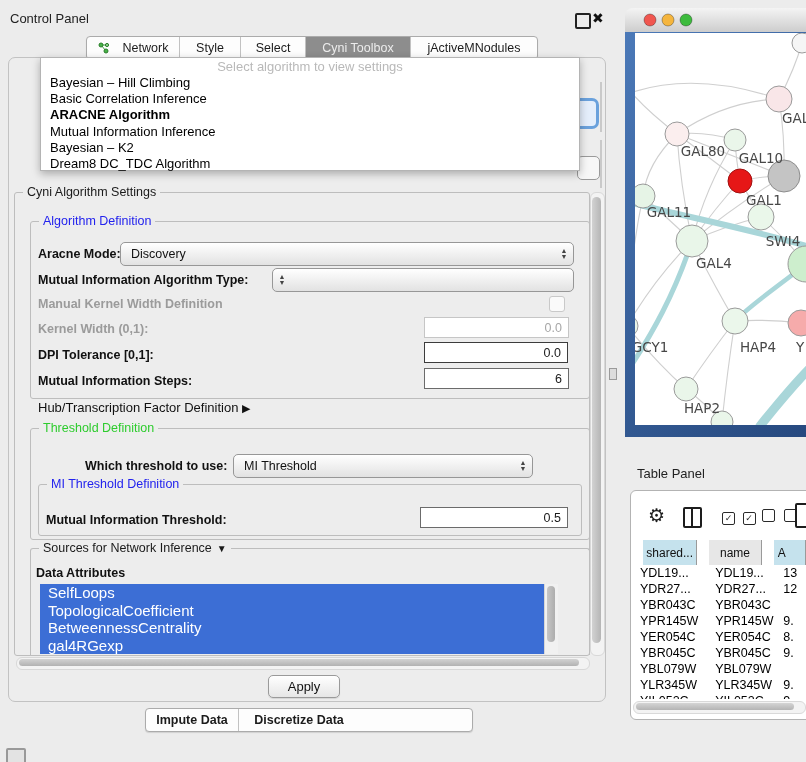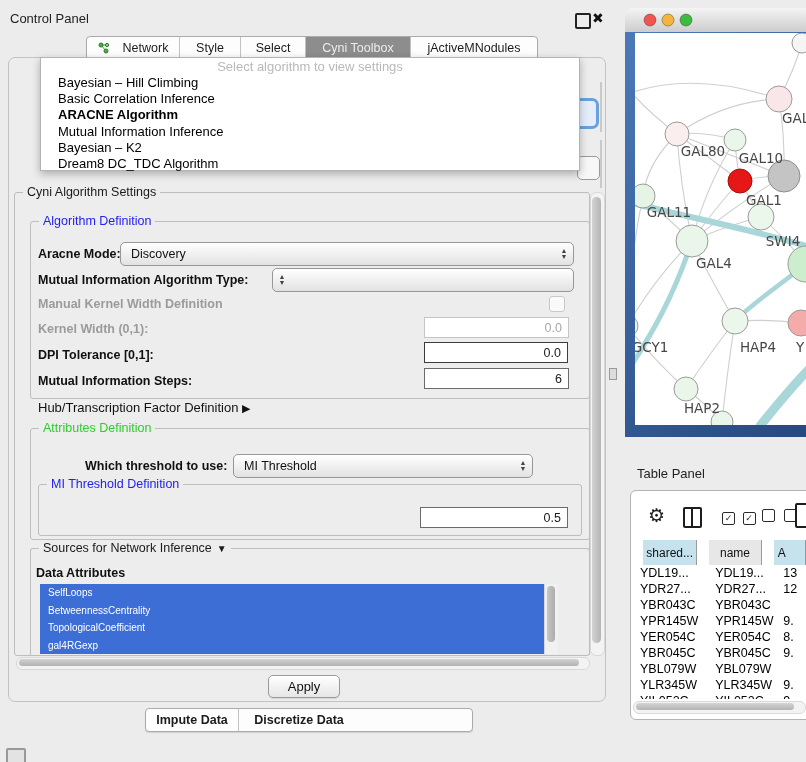--- a/index.html
+++ b/index.html
@@ -24,21 +24,21 @@
   .tabseg:first-child{border-left:none;}
   .tabseg.sel{background:#8d8d8d;color:#ececec;}
 
   .outer-panel{left:8px;top:57px;width:596px;height:643px;background:#ededed;
     border:1px solid #c2c2c2;border-radius:7px;}
 
   
   .popup{left:40px;top:57px;width:538px;height:112px;background:#ffffff;
     border:1px solid #b4b4b4;box-shadow:0 3px 8px rgba(0,0,0,.28);z-index:30;}
   .popup-head{height:17px;line-height:17px;text-align:center;color:#b9b9b9;font-size:13px;}
-  .popup-item{height:16.2px;line-height:16.2px;padding-left:17px;font-size:13px;color:#000;cursor:pointer;white-space:nowrap;}
+  .popup-item{height:16.2px;line-height:16.2px;padding-left:9px;font-size:13px;color:#000;cursor:pointer;white-space:nowrap;}
   .popup-item.bold{font-weight:bold;}
 
   
   .frag-line{background:#c9c9c9;}
   .frag-blue{left:579px;top:98px;width:17px;height:25px;border:3px solid #6aa1dc;border-left:none;
     border-radius:0 7px 7px 0;background:#e4eefb;z-index:5;}
   .frag-gray{left:577px;top:156px;width:21px;height:22px;border:1px solid #9a9a9a;border-radius:5px;background:#f7f7f7;z-index:5;}
 
   
   .group{border:1px solid #bdbdbd;border-radius:3px;}
@@ -58,21 +58,21 @@
     padding:0 6px;display:flex;align-items:center;justify-content:flex-end;}
   .tfield.strong{border:1.5px solid #3c3c3c;}
   .tfield.med{border:1px solid #6b6b6b;}
   .tfield.dis{color:#a7a7a7;}
 
   .checkbox{width:14px;height:14px;border:1px solid #c9c9c9;border-radius:3px;background:#fafafa;}
 
   
   .attr-list{left:40px;top:584px;width:518px;height:70px;background:#ffffff;overflow:hidden;}
   .attr-rows{position:absolute;left:0;top:0;width:505px;height:70px;background:#3c6ed5;}
-  .attr-item{height:17.5px;line-height:17.5px;color:#ffffff;font-size:10px;padding-left:8px;cursor:pointer;}
+  .attr-item{height:17.5px;line-height:17.5px;color:#ffffff;font-size:15px;padding-left:8px;cursor:pointer;}
   .list-vscroll{position:absolute;right:0;top:0;width:13px;height:70px;background:#f1f1f1;border-left:1px solid #d6d6d6;}
   .list-thumb{position:absolute;left:2px;top:2px;width:8px;height:56px;background:linear-gradient(90deg,#c6c6c6,#adadad);border-radius:4px;}
 
   
   .vscroll{left:590px;top:192px;width:13px;height:462px;background:#f3f3f3;border:1px solid #d8d8d8;border-radius:6px;}
   .vscroll-thumb{position:absolute;left:1px;top:4px;width:9px;height:446px;background:linear-gradient(90deg,#d2d2d2,#b5b5b5);border-radius:5px;}
   .hscroll{left:16px;top:657px;width:572px;height:11px;background:#f3f3f3;border:1px solid #d8d8d8;border-radius:6px;}
   .hscroll-thumb{position:absolute;left:2px;top:1px;width:560px;height:7px;background:linear-gradient(#d2d2d2,#b2b2b2);border-radius:4px;}
 
   .btn{display:flex;align-items:center;justify-content:center;border:1px solid #9a9a9a;border-radius:5px;
@@ -194,47 +194,48 @@
 
   <span class="abs fld-label" style="left:38px;top:374px;">Mutual Information Steps:</span>
   <div class="abs tfield med" style="left:424px;top:368px;width:131px;height:19px;">6</div>
 
   <div class="abs hub-row" style="left:38px;top:400px;">
     <span>Hub/Transcription Factor Definition</span>
     <span class="tri"> ▶</span>
   </div>
 
   <div class="abs group" style="left:30px;top:428px;width:558px;height:110px;">
-    <span class="group-label lbl-green">Attributes Definition</span>
+    <span class="group-label lbl-green">Threshold Definition</span>
   </div>
 
   <span class="abs fld-label" style="left:85px;top:459px;">Which threshold to use:</span>
   <div class="abs combo" style="left:233px;top:454px;width:298px;">
     <span class="val">MI Threshold</span>
     <span class="steppers">▲<br>▼</span>
   </div>
 
   <div class="abs group" style="left:38px;top:484px;width:542px;height:50px;">
     <span class="group-label lbl-blue">MI Threshold Definition</span>
   </div>
+  <span class="abs fld-label" style="left:46px;top:513px;">Mutual Information Threshold:</span>
   <div class="abs tfield med" style="left:420px;top:507px;width:134px;height:19px;">0.5</div>
 
   <div class="abs group" style="left:30px;top:548px;width:558px;height:106px;border-bottom:none;border-radius:3px 3px 0 0;">
     <span class="group-label" style="display:flex;align-items:center;gap:5px;">
       <span>Sources for Network Inference</span>
       <span style="font-size:10px;">▼</span>
     </span>
   </div>
   <span class="abs fld-label" style="left:36px;top:566px;">Data Attributes</span>
 
   <div class="abs attr-list">
     <div class="attr-rows">
       <div class="attr-item">SelfLoops</div>
+      <div class="attr-item">TopologicalCoefficient</div>
       <div class="attr-item">BetweennessCentrality</div>
-      <div class="attr-item">TopologicalCoefficient</div>
       <div class="attr-item">gal4RGexp</div>
     </div>
     <div class="list-vscroll">
       <div class="list-thumb"></div>
     </div>
   </div>
 
   <div class="abs vscroll">
     <div class="vscroll-thumb"></div>
   </div>

